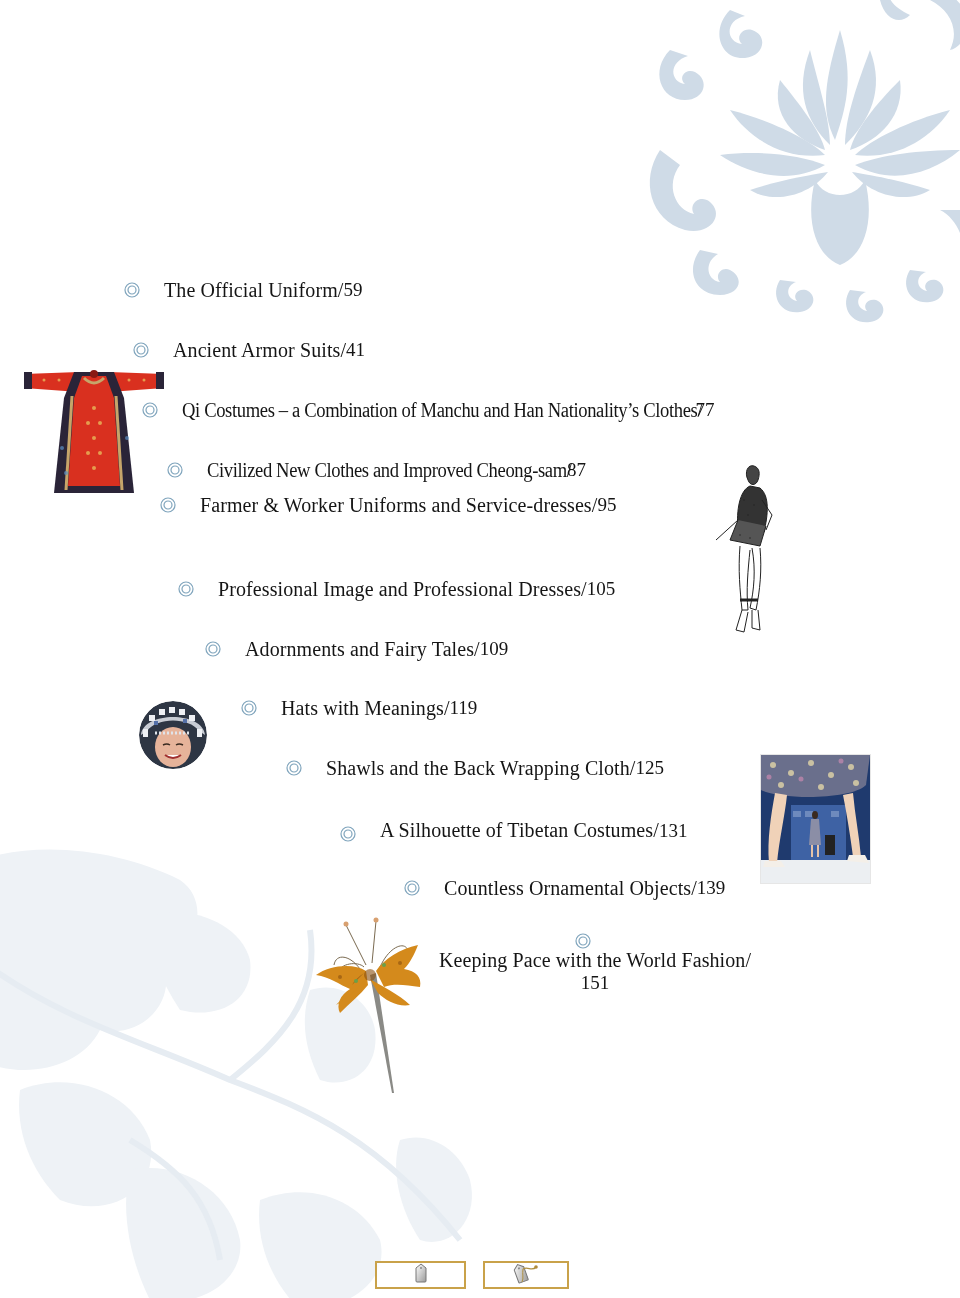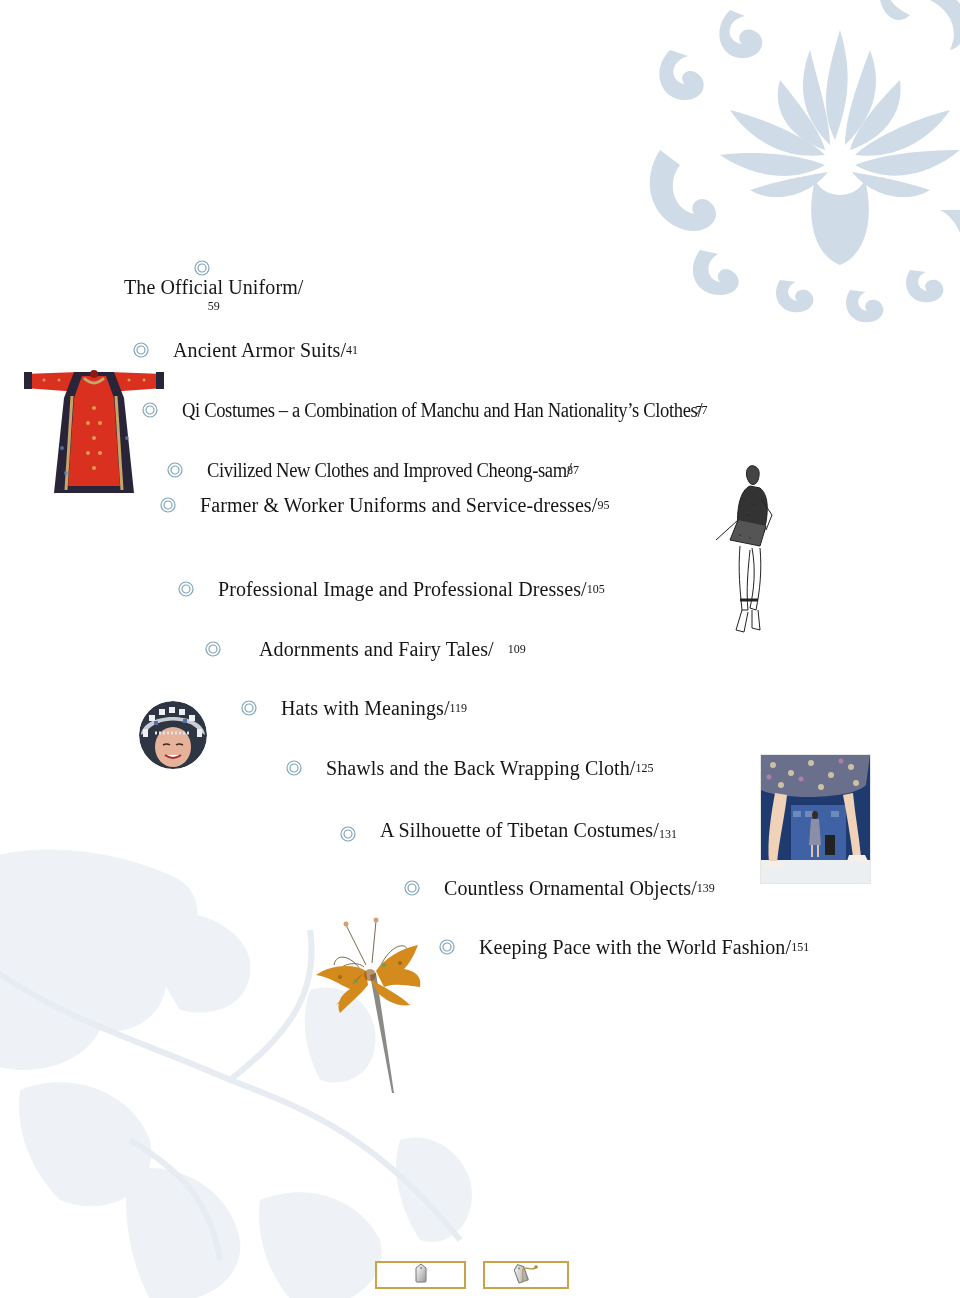--- a/index.html
+++ b/index.html
@@ -44,21 +44,21 @@
     }
     .bullet svg { display: block; }
     .toc-title {
       font-family: "Liberation Serif", "DejaVu Serif", serif;
       font-size: 20px;
       letter-spacing: 0.1px;
       color: #151515;
     }
     .toc-page {
       font-family: "Liberation Serif", "DejaVu Serif", serif;
-      font-size: 12px;
+      font-size: 19px;
       color: #151515;
     }
     .toc-item.narrow .toc-title {
       letter-spacing: -0.4px;
       transform: scaleX(0.93);
       transform-origin: left center;
     }
 
     .illus {
       position: absolute;
@@ -134,21 +134,21 @@
     <g fill="none" stroke="#e6ecf2" stroke-width="6">
       <path d="M0 120 C80 180 160 200 250 240 C330 270 400 300 480 400"></path>
       <path d="M250 240 C300 200 340 160 330 90"></path>
       <path d="M150 300 C200 330 230 360 240 420"></path>
     </g>
   </svg>
 </div>
 
 <div class="toc">
 
-  <div class="toc-item" style="left:124px; top:260px;flex-direction:column;">
+  <div class="toc-item" style="left:124px; top:276px;">
     <span class="bullet">
       <svg width="16" height="16" viewBox="0 0 16 16">
           <circle cx="8" cy="8" r="7" fill="none" stroke="#7fa4bc" stroke-width="1.2"></circle>
           <circle cx="8" cy="8" r="4" fill="none" stroke="#7fa4bc" stroke-width="1.2"></circle>
         </svg>
     </span>
     <span class="toc-title">The Official Uniform/</span>
       <span class="toc-page">59</span>
   </div>
 
@@ -200,21 +200,21 @@
     <span class="bullet">
       <svg width="16" height="16" viewBox="0 0 16 16">
           <circle cx="8" cy="8" r="7" fill="none" stroke="#7fa4bc" stroke-width="1.2"></circle>
           <circle cx="8" cy="8" r="4" fill="none" stroke="#7fa4bc" stroke-width="1.2"></circle>
         </svg>
     </span>
     <span class="toc-title">Professional Image and Professional Dresses/</span>
       <span class="toc-page">105</span>
   </div>
 
-  <div class="toc-item" style="left:205px; top:635px;gap:14px;">
+  <div class="toc-item" style="left:205px; top:635px;">
     <span class="bullet">
       <svg width="16" height="16" viewBox="0 0 16 16">
           <circle cx="8" cy="8" r="7" fill="none" stroke="#7fa4bc" stroke-width="1.2"></circle>
           <circle cx="8" cy="8" r="4" fill="none" stroke="#7fa4bc" stroke-width="1.2"></circle>
         </svg>
     </span>
     <span class="toc-title">Adornments and Fairy Tales/</span>
       <span class="toc-page">109</span>
   </div>
 
@@ -255,21 +255,21 @@
     <span class="bullet">
       <svg width="16" height="16" viewBox="0 0 16 16">
           <circle cx="8" cy="8" r="7" fill="none" stroke="#7fa4bc" stroke-width="1.2"></circle>
           <circle cx="8" cy="8" r="4" fill="none" stroke="#7fa4bc" stroke-width="1.2"></circle>
         </svg>
     </span>
     <span class="toc-title">Countless Ornamental Objects/</span>
       <span class="toc-page">139</span>
   </div>
 
-  <div class="toc-item" style="left:439px; top:933px;">
+  <div class="toc-item" style="left:439px; top:933px;flex-direction:column;">
     <span class="bullet">
       <svg width="16" height="16" viewBox="0 0 16 16">
           <circle cx="8" cy="8" r="7" fill="none" stroke="#7fa4bc" stroke-width="1.2"></circle>
           <circle cx="8" cy="8" r="4" fill="none" stroke="#7fa4bc" stroke-width="1.2"></circle>
         </svg>
     </span>
     <span class="toc-title">Keeping Pace with the World Fashion/</span>
       <span class="toc-page">151</span>
   </div>
 </div>

